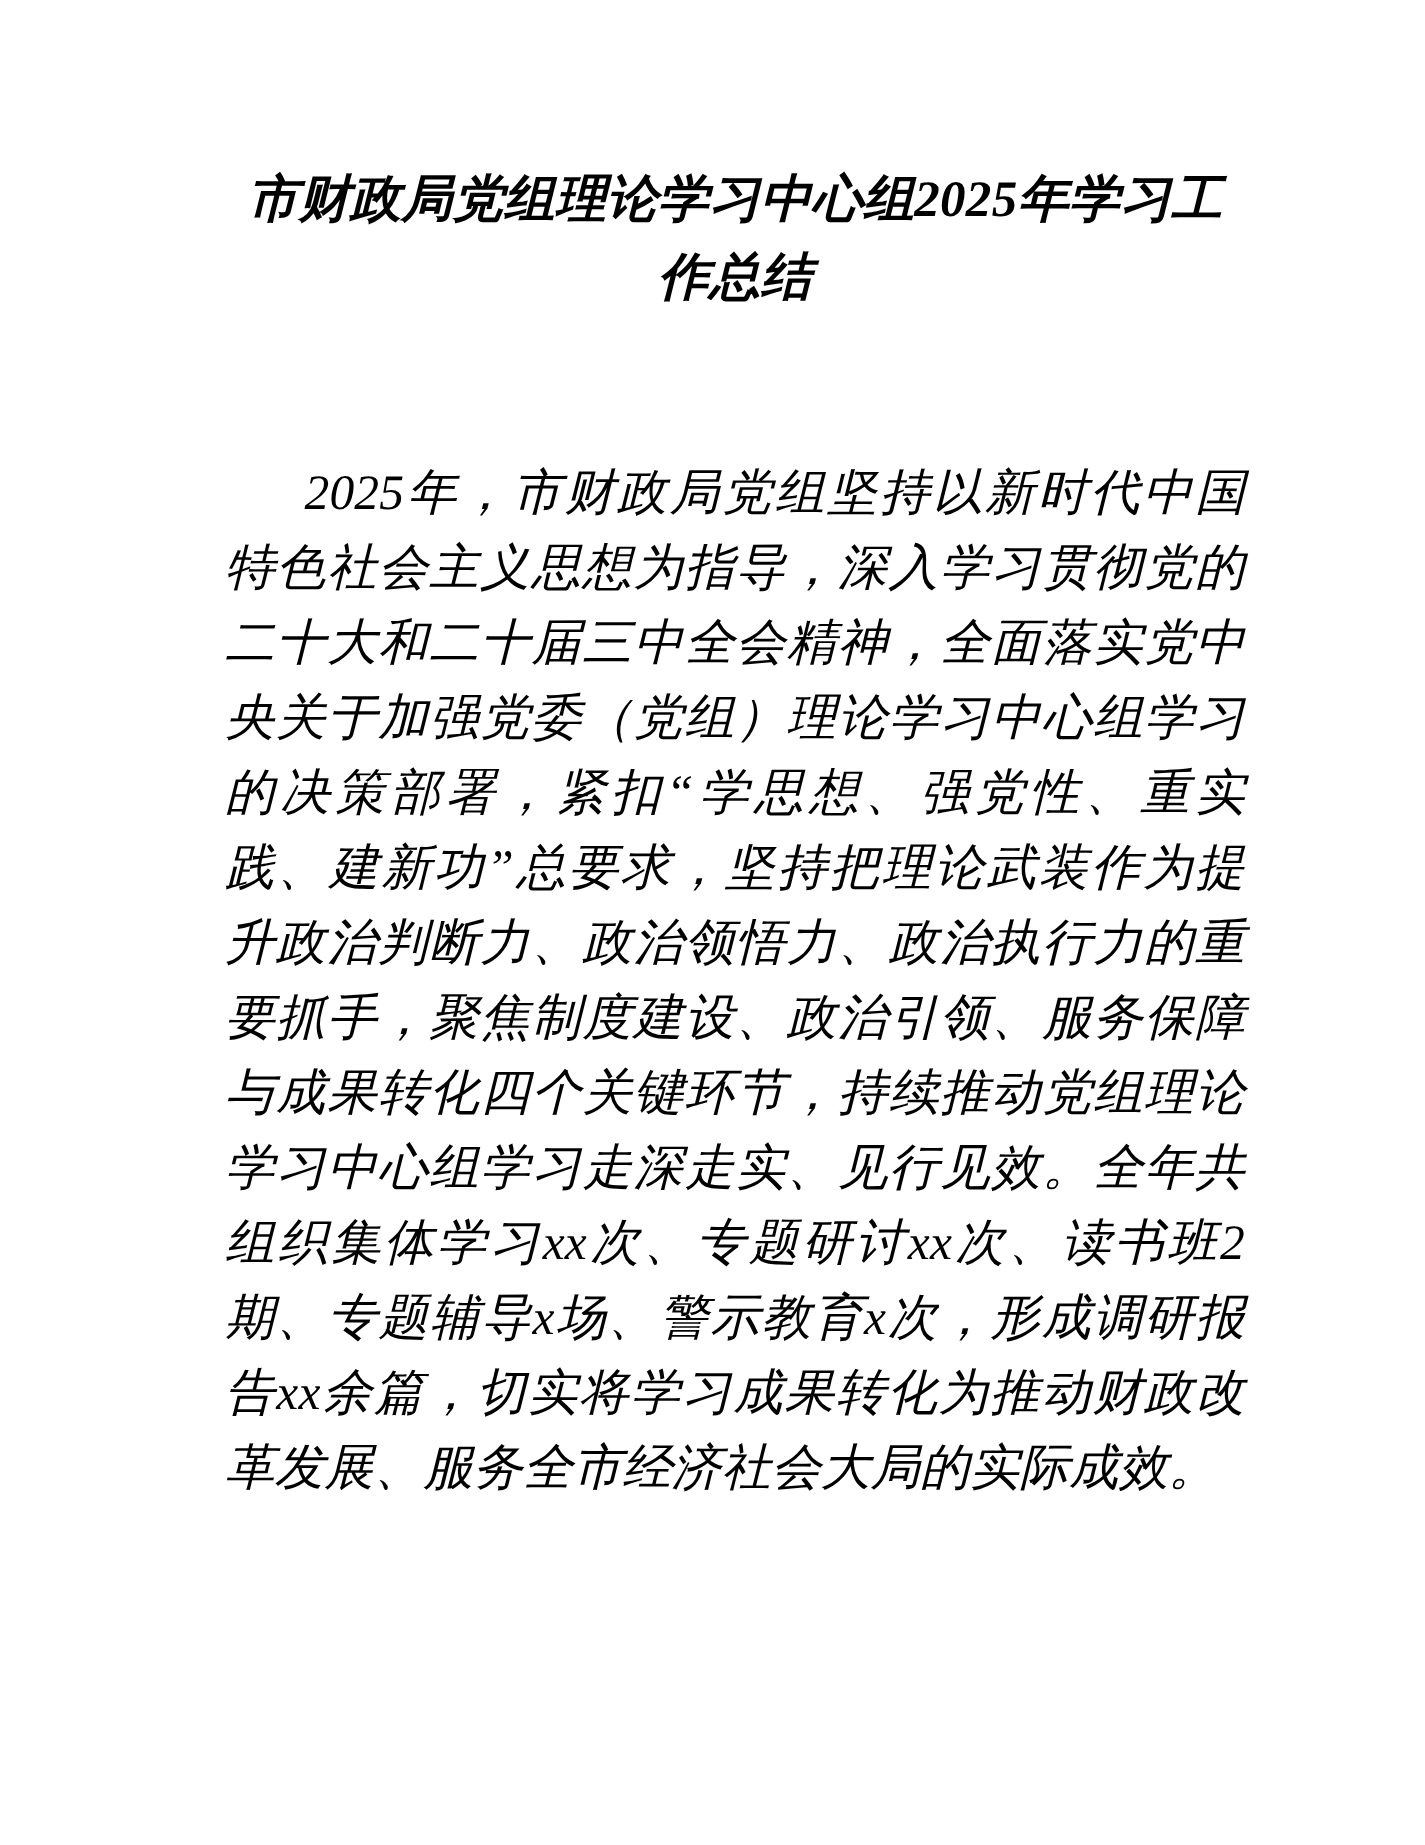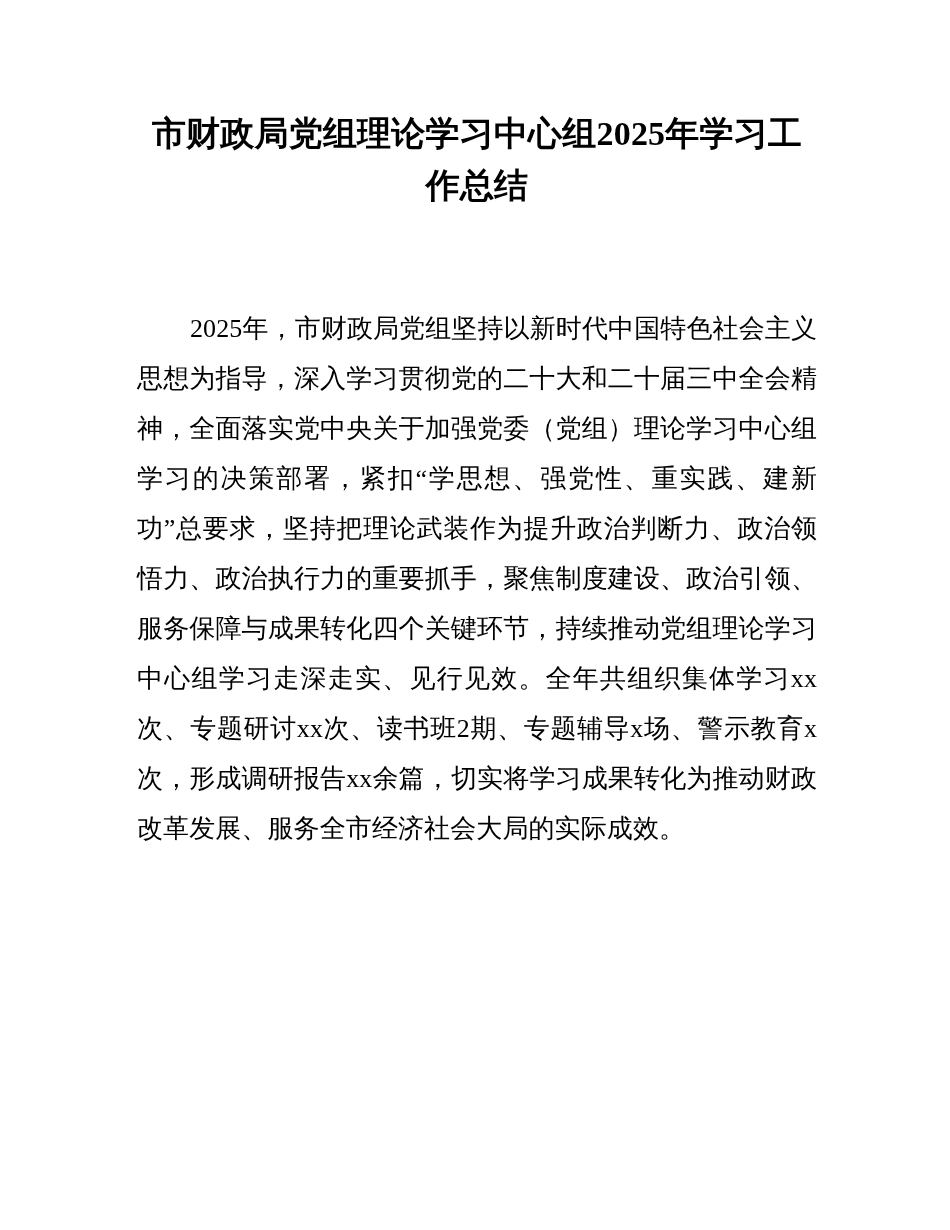--- a/index.html
+++ b/index.html
@@ -20,43 +20,44 @@
     position: relative;
     width: 950px;
     height: 1230px;
     background: #ffffff;
     box-sizing: border-box;
   }
 
   
   .content {
     position: absolute;
-    left: 137px;
+    left: 150px;
     top: 0;
     width: 680px;
+    font-style: italic;
   }
 
   
   .doc-title {
     margin: 0;
     padding-top: 108px;
     font-family: "Liberation Serif", "DejaVu Serif", serif;
     font-size: 34px;
     font-weight: bold;
     line-height: 52px;
     text-align: center;
     letter-spacing: 0.2px;
     word-break: break-all;
   }
 
   
   .body-para {
     margin: 0;
     font-family: "Liberation Serif", "DejaVu Serif", serif;
-    font-size: 26px;
+    font-size: 33px;
     font-weight: normal;
     line-height: 50px;
     text-align: justify;
     text-justify: inter-ideograph;
     text-indent: 53px;
     word-break: break-all;
     letter-spacing: 0.1px;
   }
 
   

